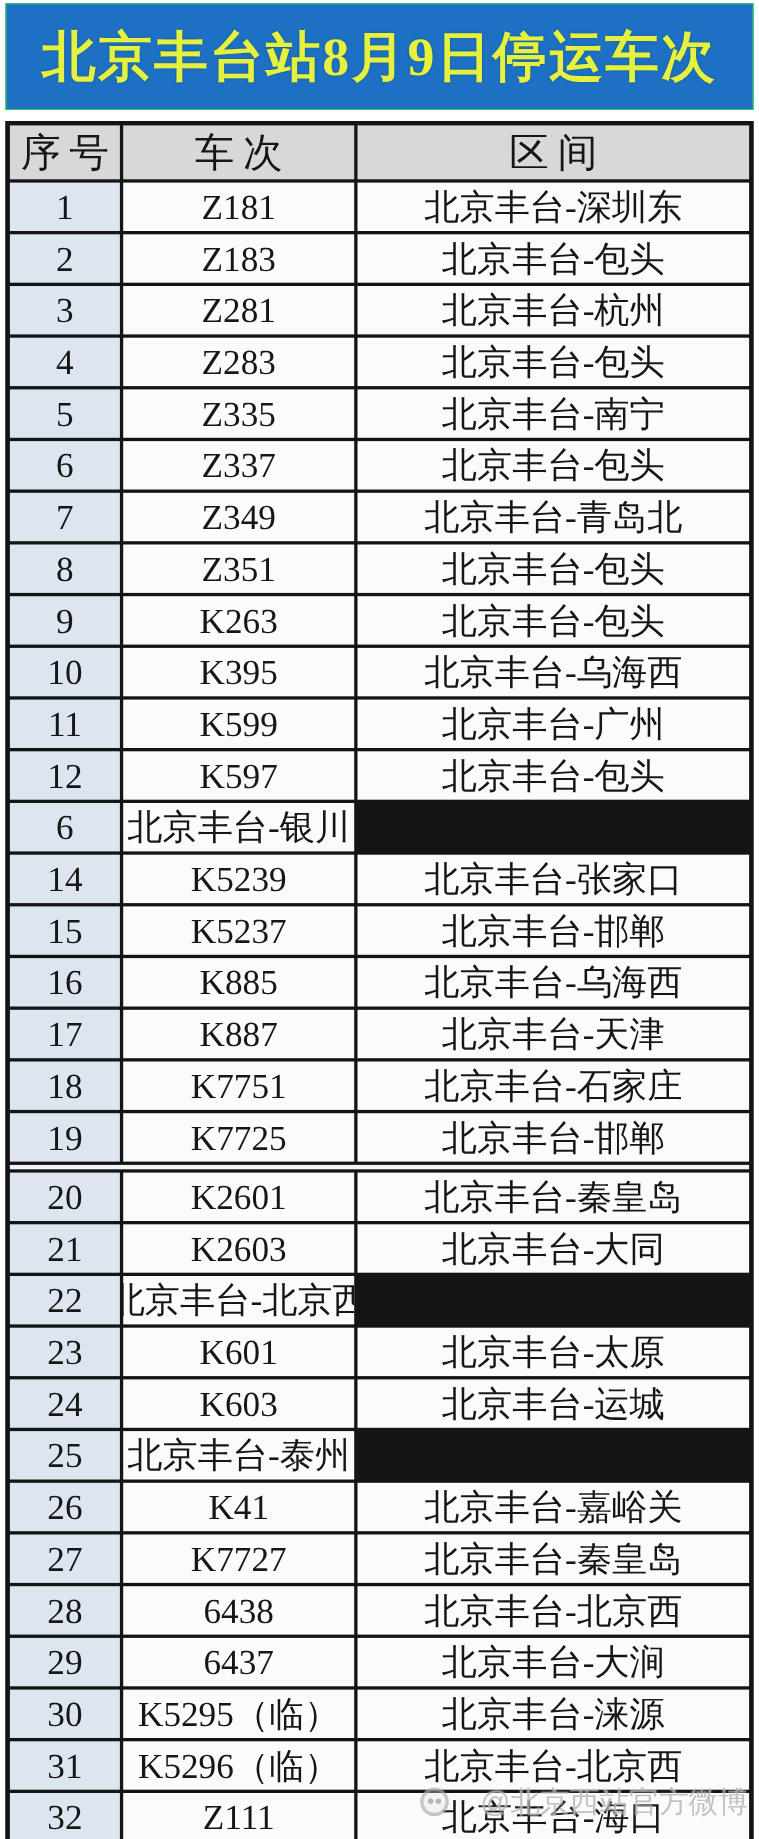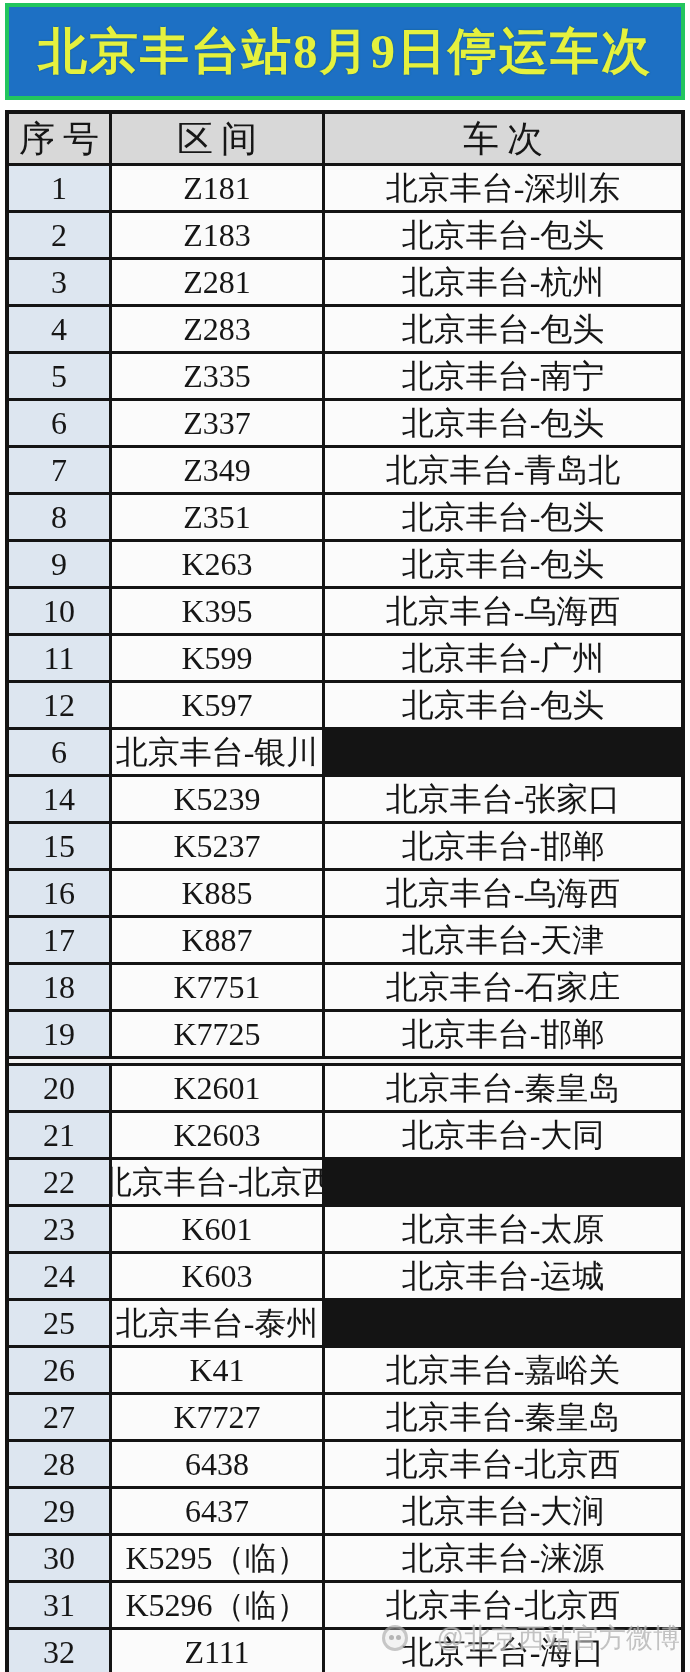--- a/index.html
+++ b/index.html
@@ -16,21 +16,21 @@
     width: 690px;
     height: 1672px;
     background: #ffffff;
     box-sizing: border-box;
     padding: 3px 5px 0 5px;
   }
   
   .banner {
     box-sizing: border-box;
     height: 97px;
-    border: 4px solid #22c55e;
+    border: 1px solid #22c55e;
     background: #1d70c4;
     display: flex;
     align-items: center;
     justify-content: center;
   }
   .banner .title {
     color: #e5f13e;
     font-size: 49px;
     font-weight: bold;
     letter-spacing: 2px;
@@ -123,22 +123,22 @@
 
 <div class="page">
 
   <div class="banner">
     <span class="title">北京丰台站8月9日停运车次</span>
   </div>
 
   <div class="table">
     <div class="tr header-row">
       <div class="td c0">序号</div>
+      <div class="td c1">车次</div>
       <div class="td c2">区间</div>
-      <div class="td c1">车次</div>
     </div>
 
     <div id="table-body" style="display: contents;"><div class="tr">
           <div class="td c0">1</div>
           <div class="td c1">Z181</div>
           <div class="td c2">北京丰台-深圳东</div>
         </div><div class="tr">
           <div class="td c0">2</div>
           <div class="td c1">Z183</div>
           <div class="td c2">北京丰台-包头</div>

